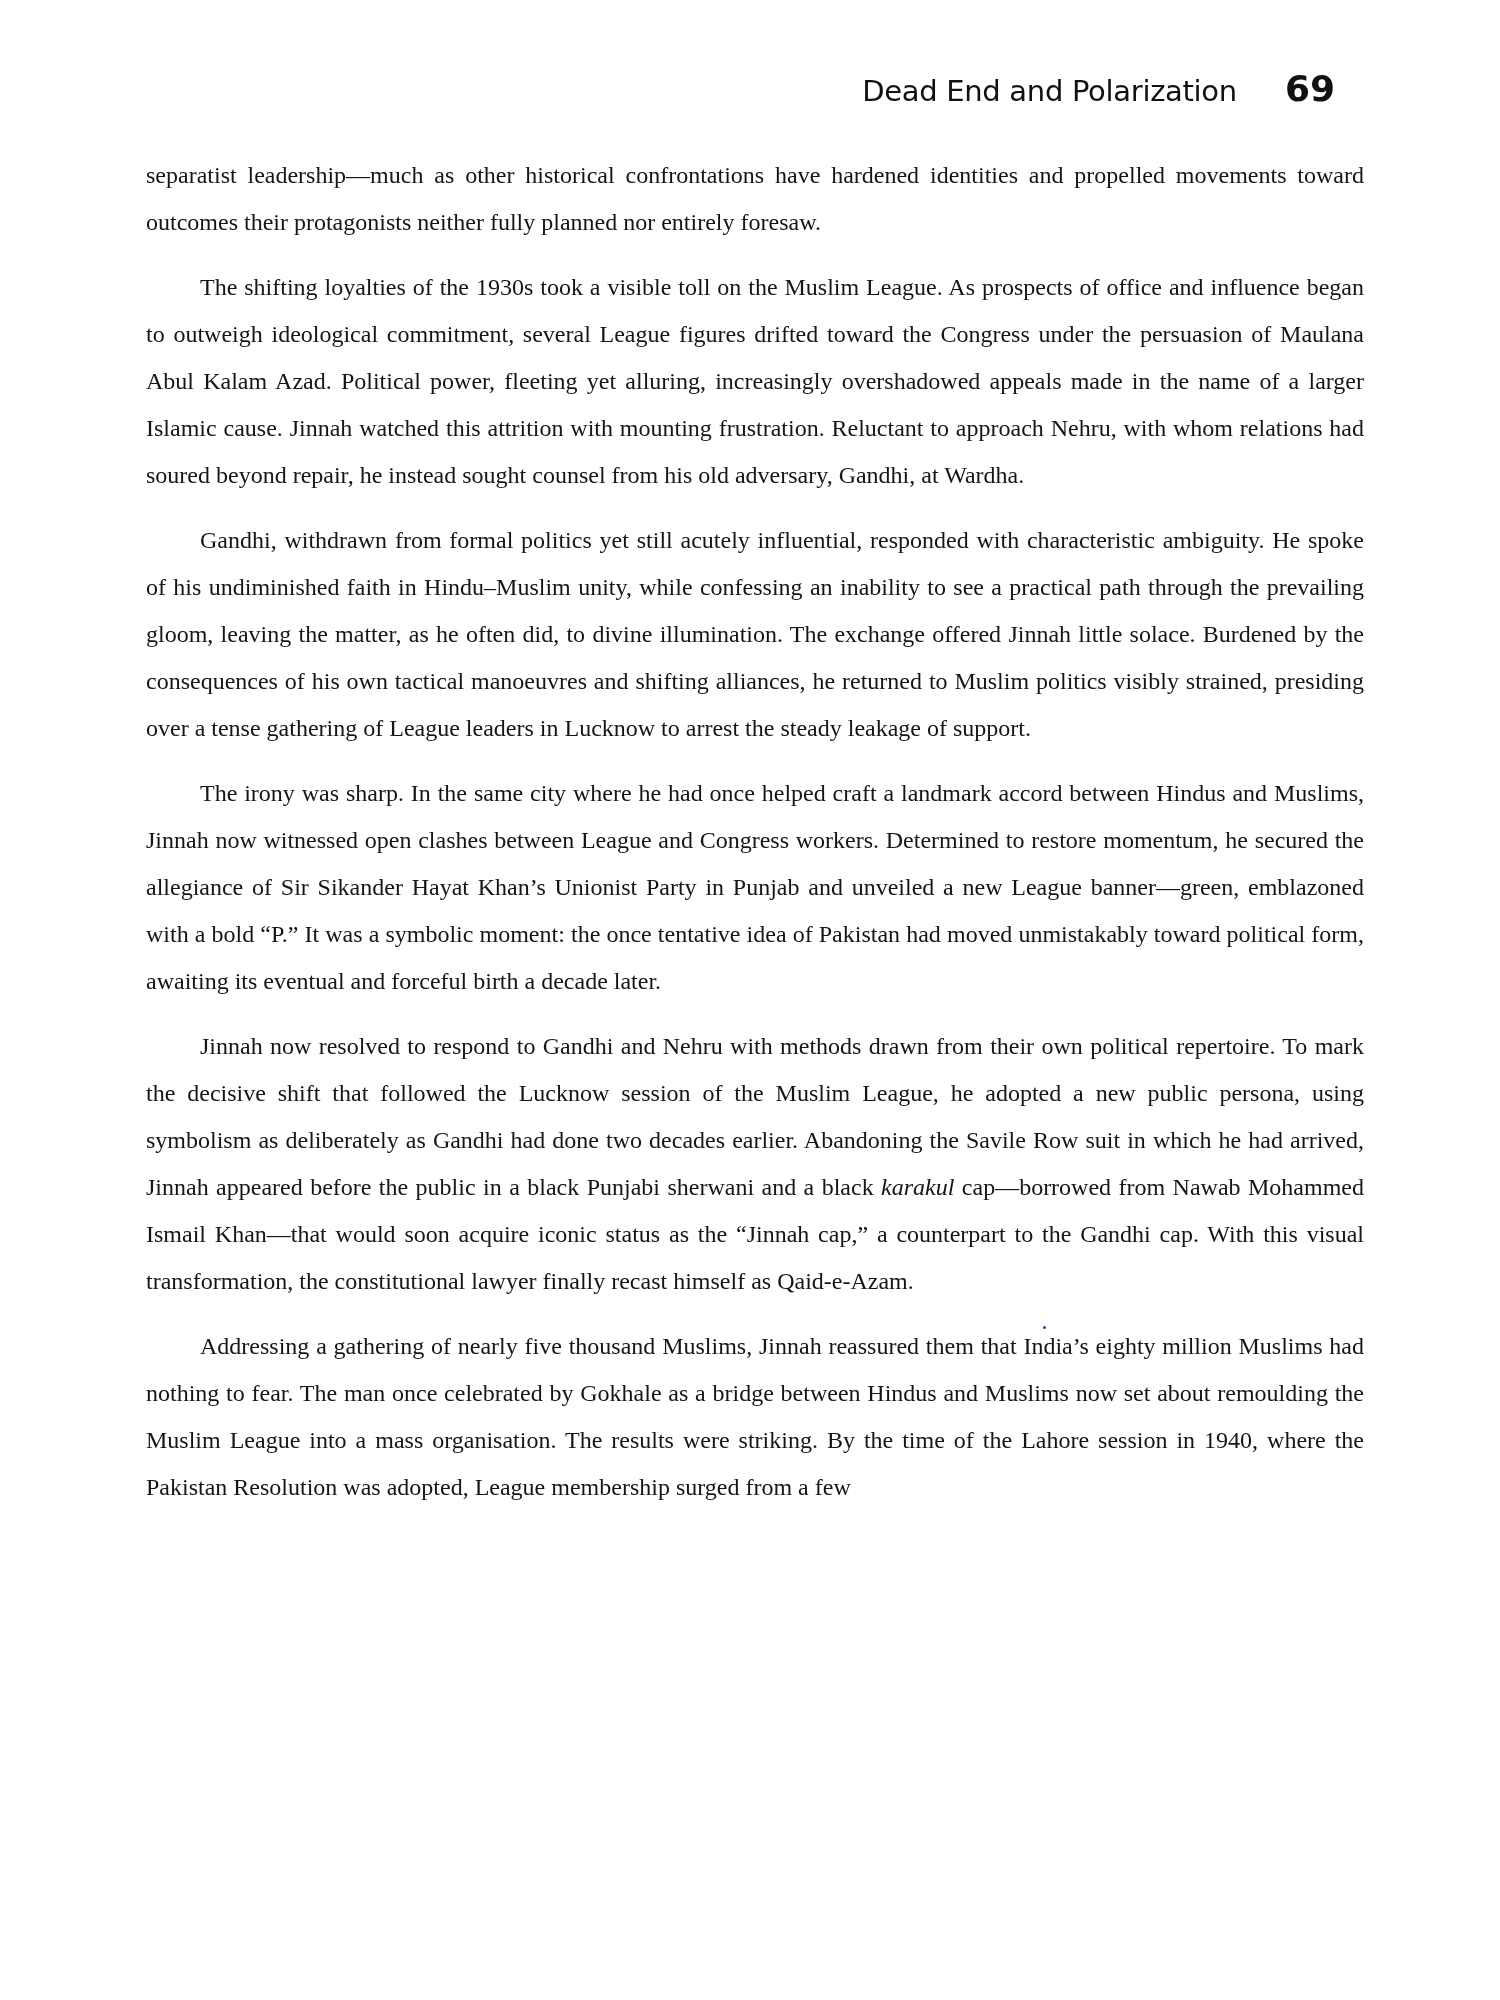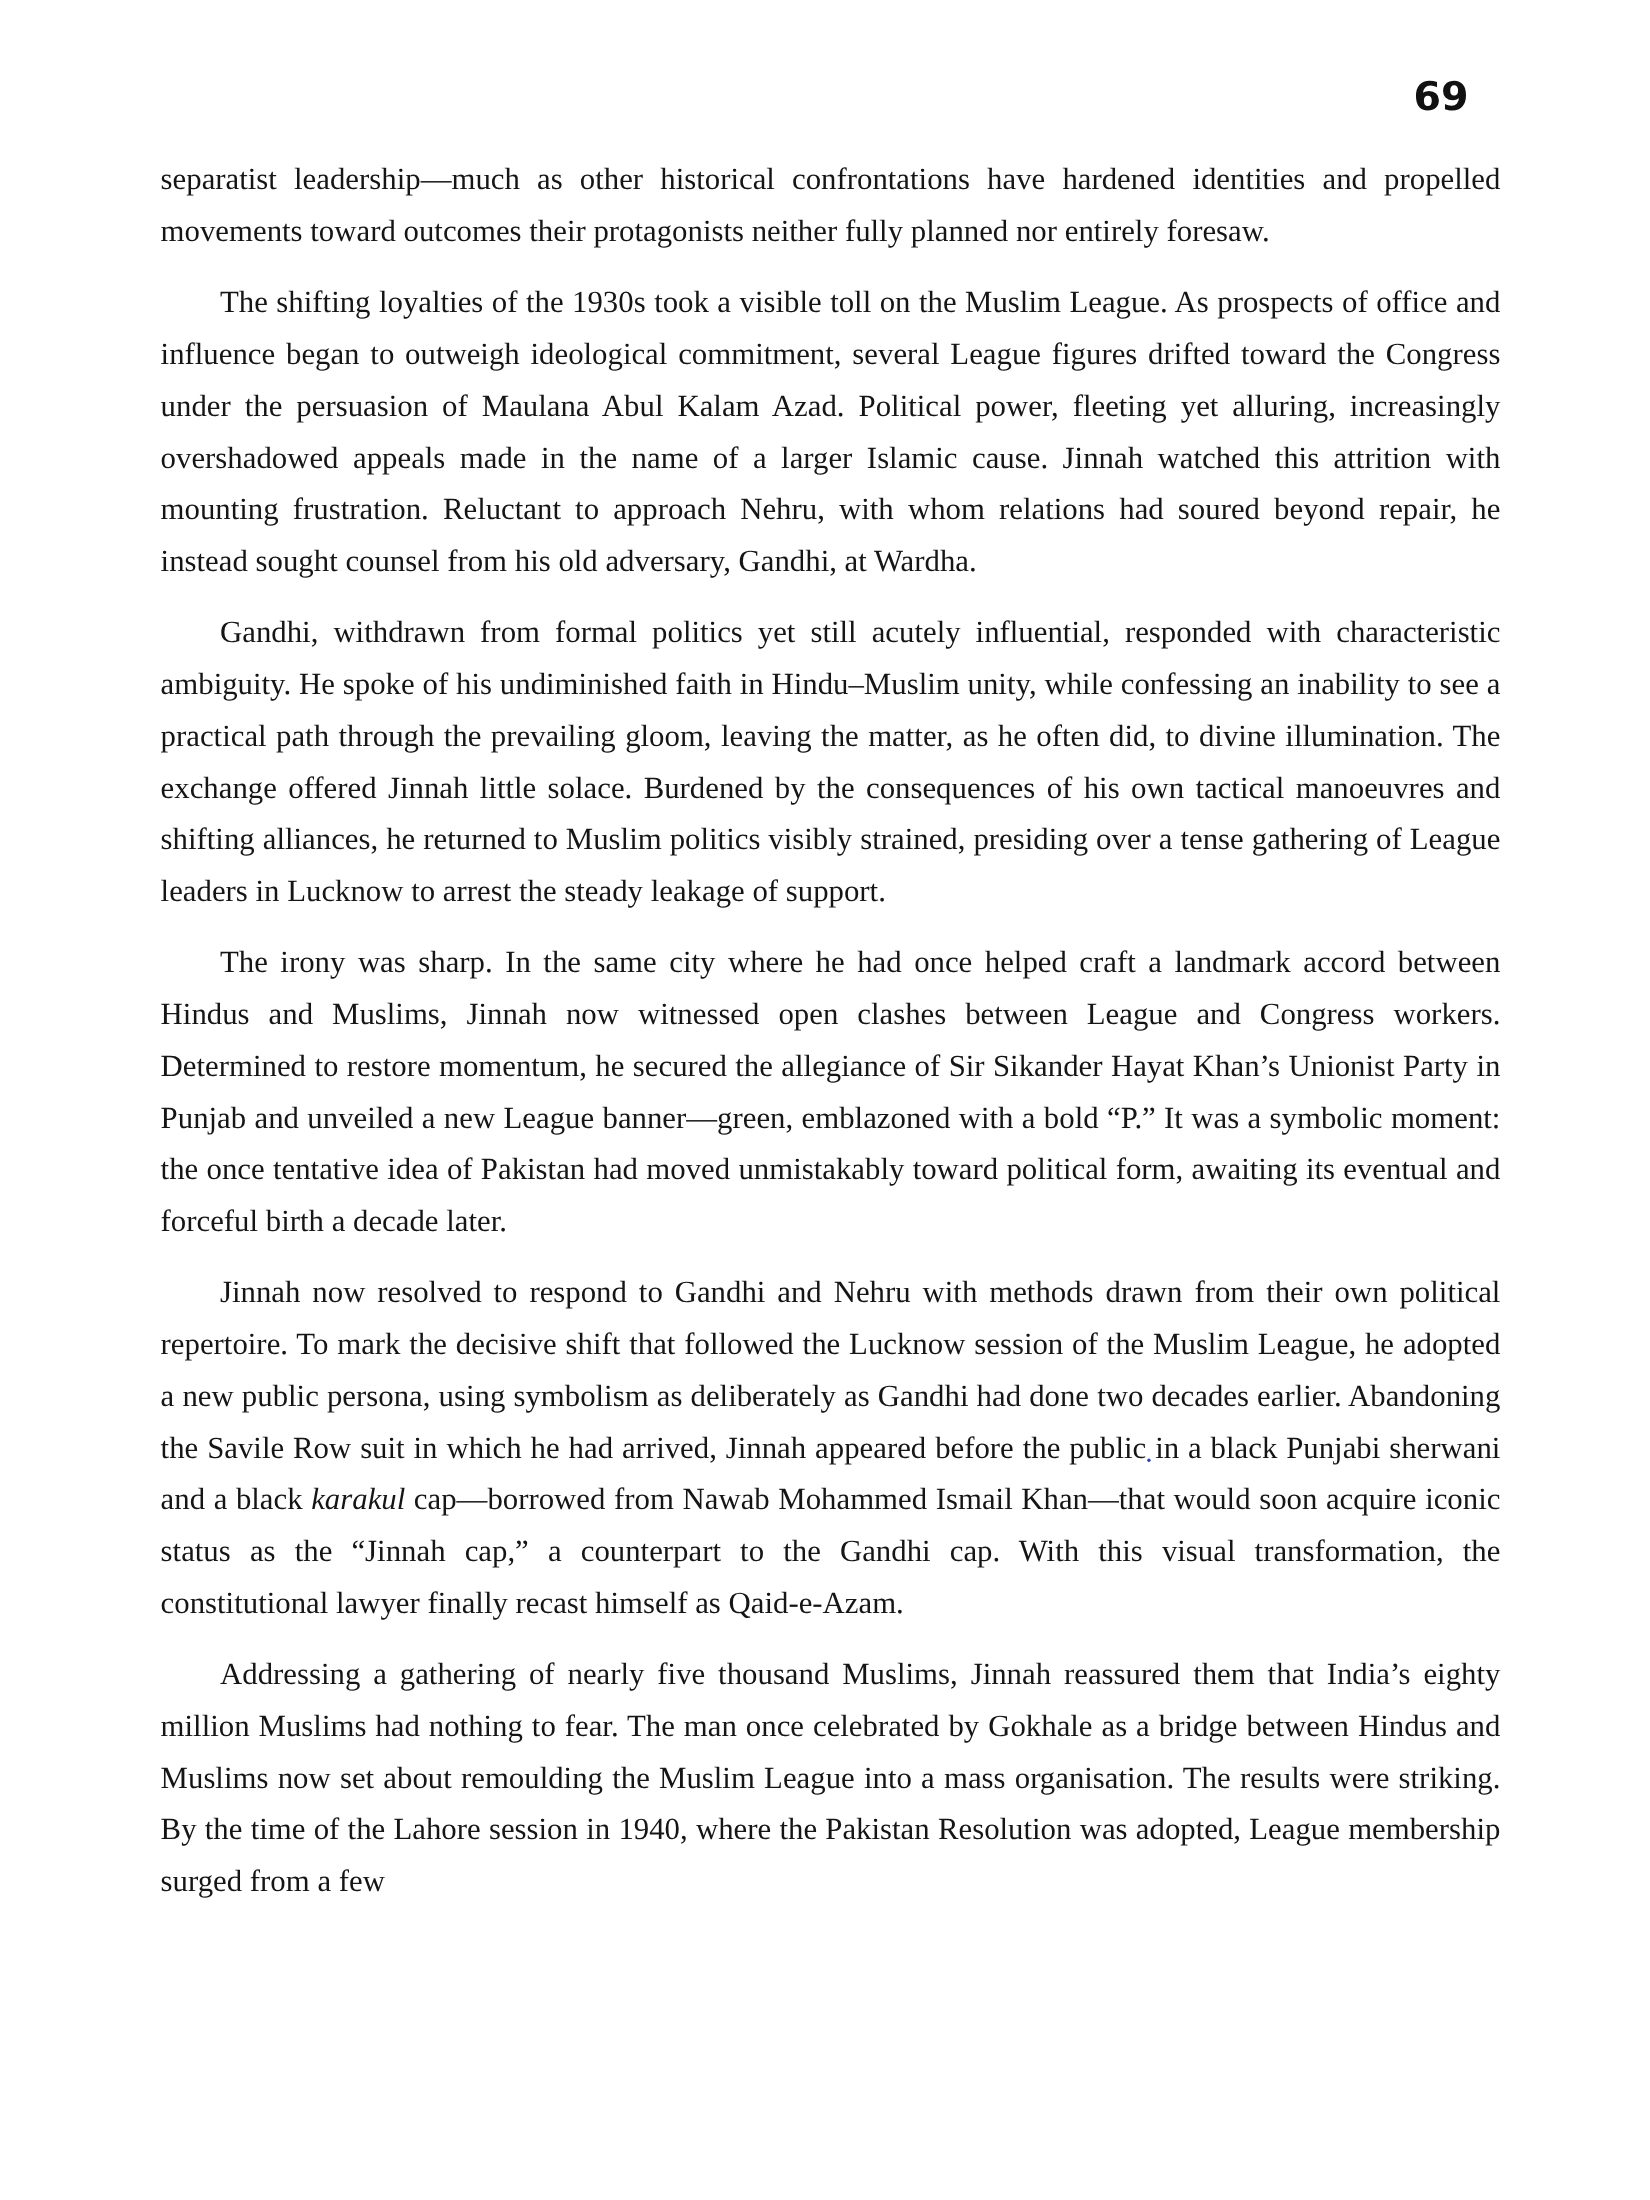--- a/index.html
+++ b/index.html
@@ -1,32 +1,33 @@
 <!DOCTYPE html>
 <html><head>
 <meta charset="utf-8">
 <style>
   html, body { margin: 0; padding: 0; background: #ffffff; }
   body { width: 1500px; height: 2000px; position: relative; overflow: hidden; }
   .page { position: absolute; left: 0; top: 0; width: 1500px; height: 2000px; background: #ffffff; }
   .running-head { position: absolute; top: 68px; right: 165px; display: flex; align-items: baseline; gap: 48px; color: #111; }
   .running-title { font-family: "DejaVu Sans", sans-serif; font-size: 29px; letter-spacing: -0.3px; }
   .page-number { font-family: "DejaVu Sans", sans-serif; font-size: 36px; font-weight: bold; }
-  .body-text { position: absolute; left: 146px; top: 140px; width: 1218px; font-family: "Liberation Serif", serif; font-size: 28px; line-height: 47px; color: #151515; text-align: justify; }
+  .body-text { position: absolute; left: 146px; top: 152px; width: 1218px; font-family: "Liberation Serif", serif; font-size: 24px; line-height: 47px; color: #151515; text-align: justify; }
   .body-text p { margin: 0 0 18px 0; text-indent: 0; }
   .body-text p.indent { text-indent: 54px; font-family: Liberation Serif, serif; }
   .body-text em { font-style: italic; }
   .scan-dot { position: absolute; left: 1043px; top: 1326px; width: 3px; height: 3px; background: #2a3bb0; border-radius: 50%; }
 </style>
 </head>
 <body>
 
 <div class="page">
 
   <div class="running-head">
+    <span class="running-title">Dead End and Polarization</span>
     <span class="page-number">69</span>
   </div>
 
   <div class="body-text">
     <p>separatist leadership—much as other historical confrontations have hardened identities and propelled movements toward outcomes their protagonists neither fully planned nor entirely foresaw.</p>
     <p class="indent">The shifting loyalties of the 1930s took a visible toll on the Muslim League. As prospects of office and influence began to outweigh ideological commitment, several League figures drifted toward the Congress under the persuasion of Maulana Abul Kalam Azad. Political power, fleeting yet alluring, increasingly overshadowed appeals made in the name of a larger Islamic cause. Jinnah watched this attrition with mounting frustration. Reluctant to approach Nehru, with whom relations had soured beyond repair, he instead sought counsel from his old adversary, Gandhi, at Wardha.</p>
     <p class="indent">Gandhi, withdrawn from formal politics yet still acutely influential, responded with characteristic ambiguity. He spoke of his undiminished faith in Hindu–Muslim unity, while confessing an inability to see a practical path through the prevailing gloom, leaving the matter, as he often did, to divine illumination. The exchange offered Jinnah little solace. Burdened by the consequences of his own tactical manoeuvres and shifting alliances, he returned to Muslim politics visibly strained, presiding over a tense gathering of League leaders in Lucknow to arrest the steady leakage of support.</p>
     <p class="indent">The irony was sharp. In the same city where he had once helped craft a landmark accord between Hindus and Muslims, Jinnah now witnessed open clashes between League and Congress workers. Determined to restore momentum, he secured the allegiance of Sir Sikander Hayat Khan’s Unionist Party in Punjab and unveiled a new League banner—green, emblazoned with a bold “P.” It was a symbolic moment: the once tentative idea of Pakistan had moved unmistakably toward political form, awaiting its eventual and forceful birth a decade later.</p>
     <p class="indent"><span>Jinnah now resolved to respond to Gandhi and Nehru with methods drawn from their own political repertoire. To mark the decisive shift that followed the Lucknow session of the Muslim League, he adopted a new public persona, using symbolism as deliberately as Gandhi had done two decades earlier. Abandoning the Savile Row suit in which he had arrived, Jinnah appeared before the public in a black Punjabi sherwani and a black </span><em>karakul</em><span> cap—borrowed from Nawab Mohammed Ismail Khan—that would soon acquire iconic status as the “Jinnah cap,” a counterpart to the Gandhi cap. With this visual transformation, the constitutional lawyer finally recast himself as Qaid-e-Azam.</span></p>
     <p class="indent">Addressing a gathering of nearly five thousand Muslims, Jinnah reassured them that India’s eighty million Muslims had nothing to fear. The man once celebrated by Gokhale as a bridge between Hindus and Muslims now set about remoulding the Muslim League into a mass organisation. The results were striking. By the time of the Lahore session in 1940, where the Pakistan Resolution was adopted, League membership surged from a few</p>

